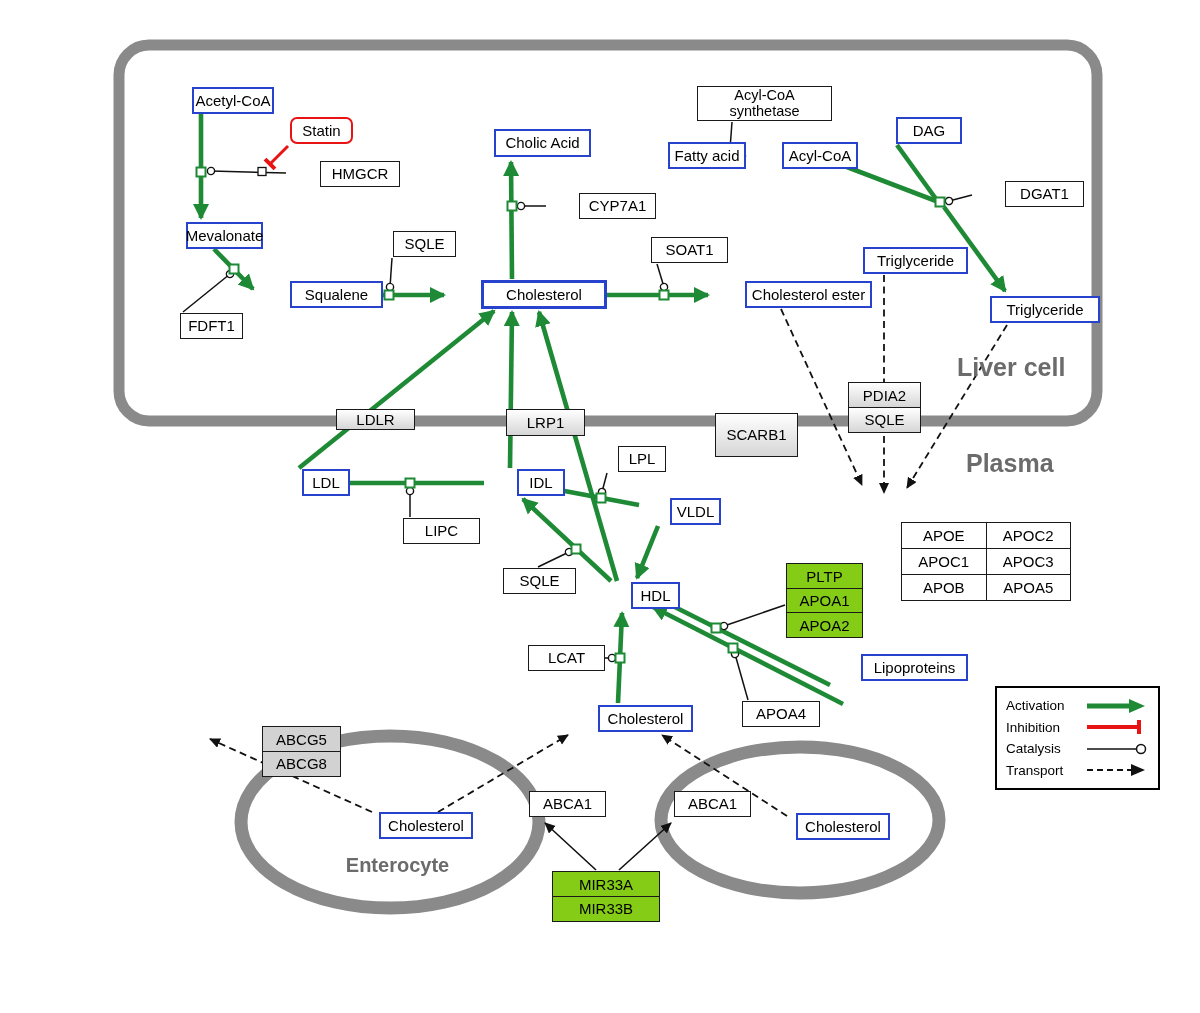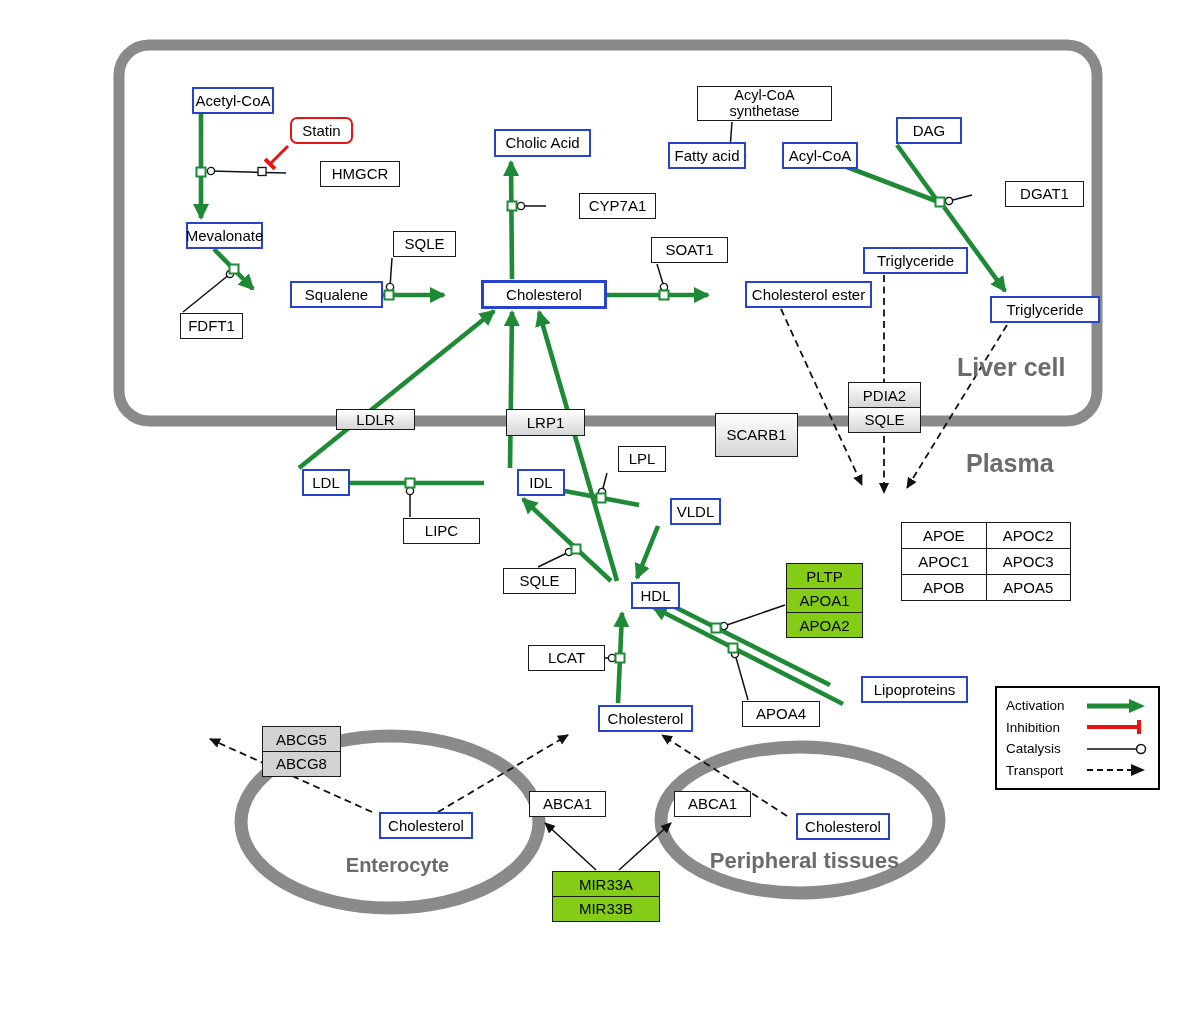--- a/index.html
+++ b/index.html
@@ -139,21 +139,20 @@
       <rect x="711.5" y="623.5" width="9" height="9"></rect>
       <rect x="728.5" y="643.5" width="9" height="9"></rect>
       <rect x="615.5" y="653.5" width="9" height="9"></rect>
       <rect x="258" y="167.5" width="8" height="8" stroke="#111" stroke-width="1.3"></rect>
     </g>
   </svg>
 
   <div class="region-label" style="left:957px;top:353px;font-size:25px;">Liver cell</div>
   <div class="region-label" style="left:966px;top:449px;font-size:25px;">Plasma</div>
   <div class="region-label" style="left:330px;top:854px;font-size:20px;width:135px;text-align:center;">Enterocyte</div>
-  <div class="region-label" style="left:702px;top:848px;font-size:22px;width:205px;text-align:center;">Peripheral tissues</div>
 
   <div class="node b" style="left:160px;top:87px;width:82px;height:27px;">Acetyl-CoA</div>
   <div class="node r" style="left:258px;top:117px;width:63px;height:27px;border-radius:7px;">Statin</div>
   <div class="node" style="left:288px;top:161px;width:80px;height:26px;">HMGCR</div>
   <div class="node b" style="left:154px;top:222px;width:77px;height:27px;">Mevalonate</div>
   <div class="node" style="left:148px;top:313px;width:63px;height:26px;">FDFT1</div>
   <div class="node b" style="left:258px;top:281px;width:93px;height:27px;">Squalene</div>
   <div class="node" style="left:361px;top:231px;width:63px;height:26px;">SQLE</div>
   <div class="node b bthick" style="left:449px;top:280px;width:126px;height:29px;">Cholesterol</div>
   <div class="node b" style="left:462px;top:129px;width:97px;height:28px;">Cholic Acid</div>
@@ -186,21 +185,21 @@
   <div class="node b" style="left:638px;top:498px;width:51px;height:27px;">VLDL</div>
   <div class="node" style="left:471px;top:568px;width:73px;height:26px;">SQLE</div>
   <div class="node b" style="left:599px;top:582px;width:49px;height:27px;">HDL</div>
   <div class="stack" style="left:786px;top:563px;width:77px;">
     <div class="cell">PLTP</div>
     <div class="cell">APOA1</div>
     <div class="cell">APOA2</div>
   </div>
   <div class="node" style="left:496px;top:645px;width:77px;height:26px;">LCAT</div>
   <div class="node" style="left:710px;top:701px;width:78px;height:26px;">APOA4</div>
-  <div class="node b" style="left:829px;top:676px;width:107px;height:27px;">Lipoproteins</div>
+  <div class="node b" style="left:829px;top:654px;width:107px;height:27px;">Lipoproteins</div>
   <div class="node b" style="left:566px;top:705px;width:95px;height:27px;">Cholesterol</div>
 
   <div class="apo-grid" style="left:901px;top:522px;width:168px;">
     <div class="cell">APOE</div>
     <div class="cell">APOC2</div>
     <div class="cell">APOC1</div>
     <div class="cell">APOC3</div>
     <div class="cell">APOB</div>
     <div class="cell">APOA5</div>
   </div>

